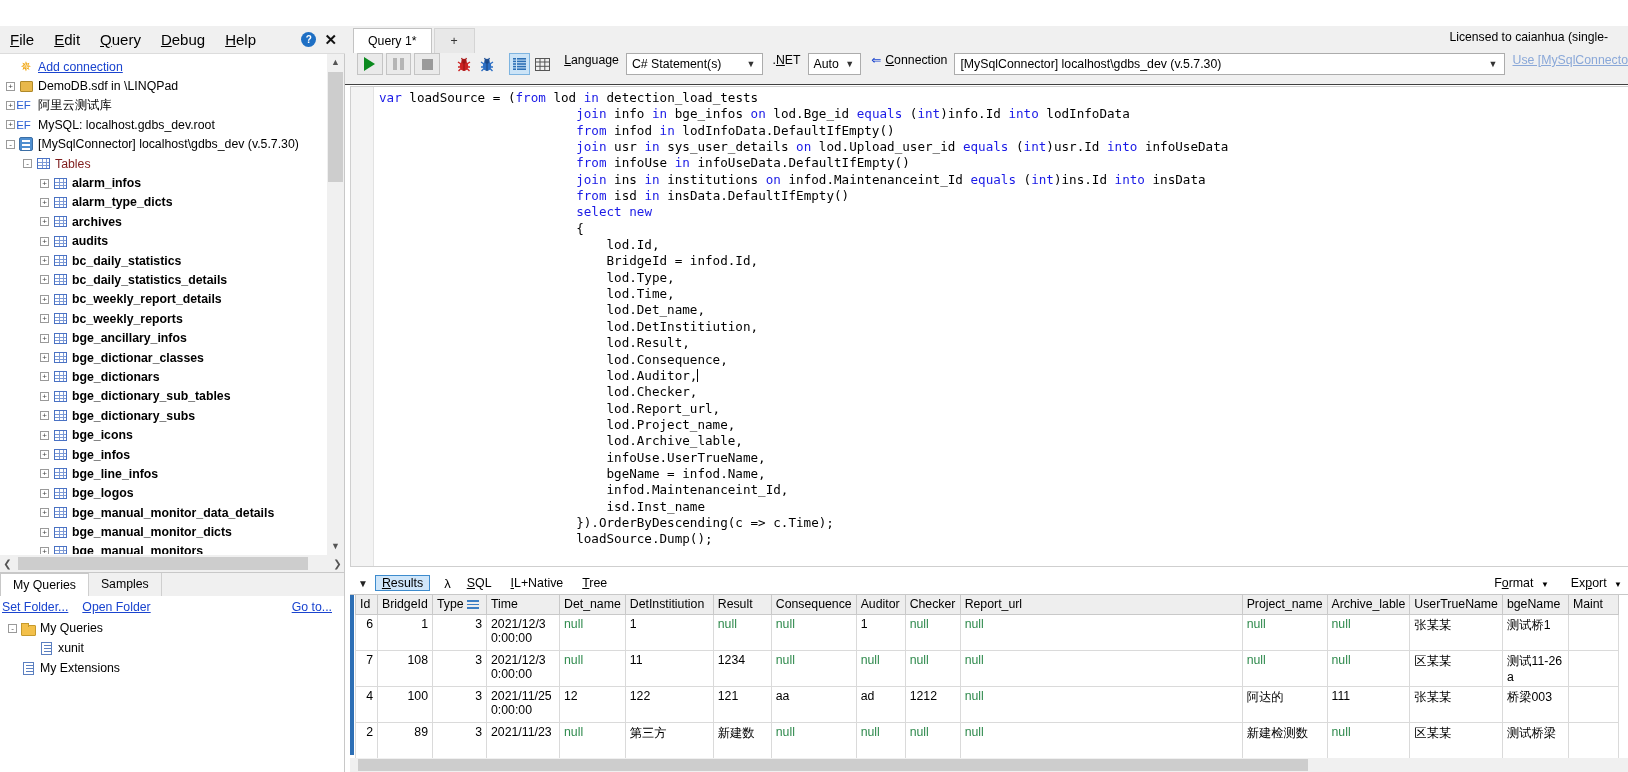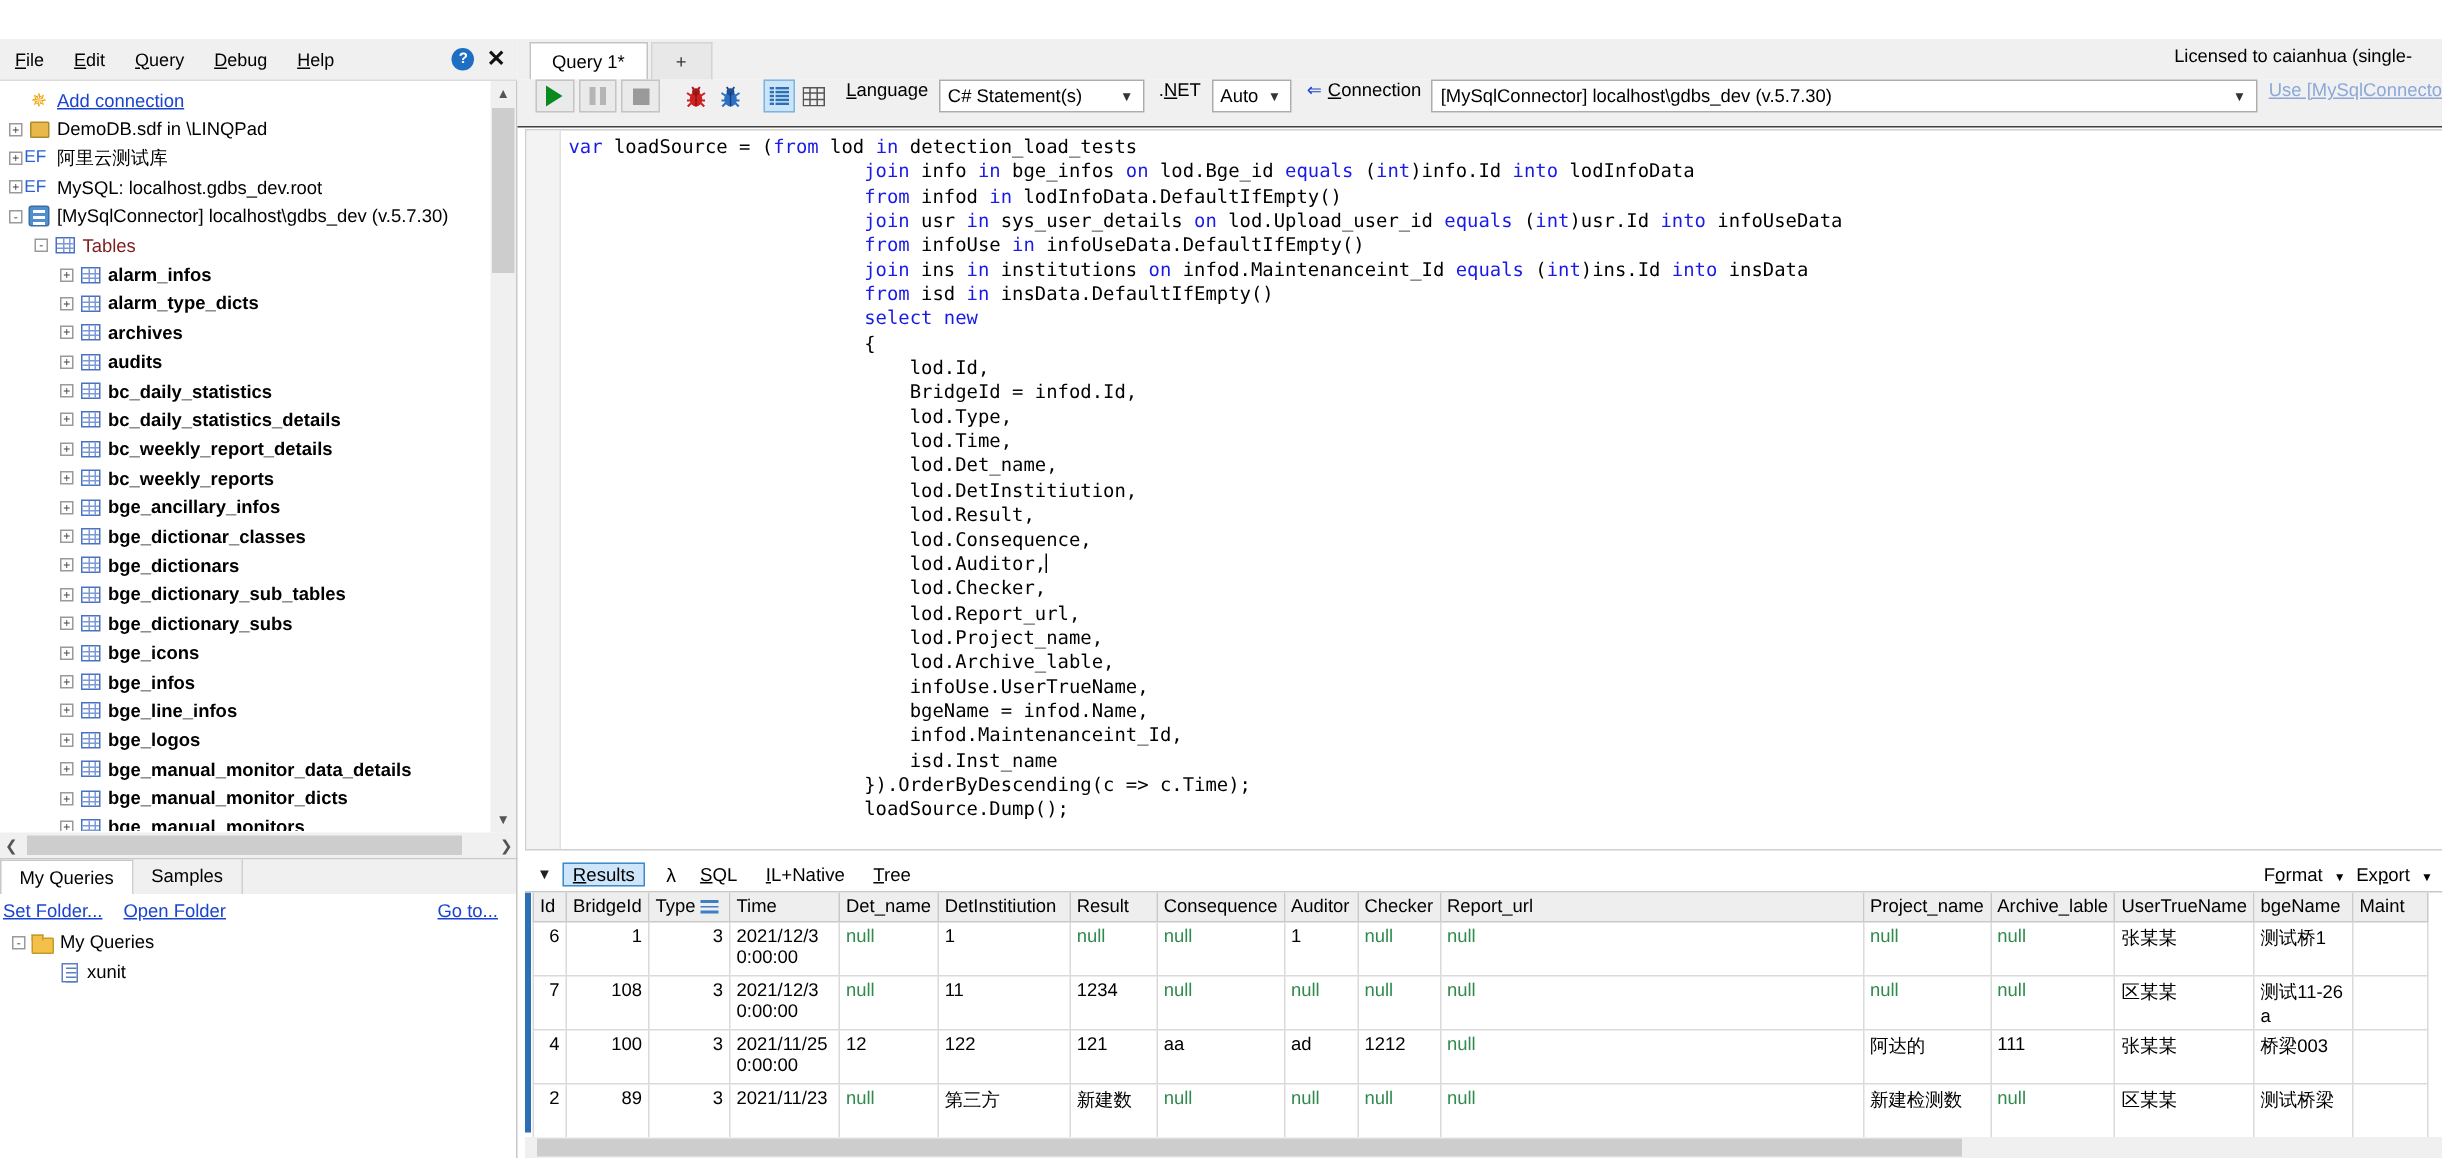--- a/index.html
+++ b/index.html
@@ -30,21 +30,21 @@
   }
 
   
   .menubar {
     position: absolute; left: 0; top: 26px; width: 345px; height: 28px;
     background: #f0f0f0;
     display: flex; align-items: center;
     border-bottom: 1px solid #dcdcdc;
   }
   .menu-item {
-    padding: 3px 10px; font-size: 12px; color: #000; cursor: default;
+    padding: 3px 10px; font-size: 15px; color: #000; cursor: default;
   }
   .menu-item u { text-decoration: underline; }
   .menu-right { margin-left: auto; display: flex; align-items: center; padding-right: 6px; gap: 6px;}
   .help-circle {
     width: 15px; height: 15px; border-radius: 50%;
     background: #1e6fc4; color: #fff; font-size: 10px;
     display: flex; align-items: center; justify-content: center;
     font-weight: bold;
   }
   .close-x { font-size: 15px; color: #111; font-weight: 600; line-height: 1; padding: 0 2px; }
@@ -204,21 +204,21 @@
   .res-tabs {
     position: absolute; left: 350px; top: 572px; width: 1278px; height: 22px;
     background: #fff; display:flex; align-items:center; font-size:12.4px;
   }
   .res-caret { margin: 0 7px 0 8px; font-size: 10px; color:#222; }
   .res-tab { padding: 1px 7px; margin-right: 5px; color:#000; }
   .res-tab u { text-decoration: underline; }
   .res-tab.active { background:#cfe6fa; border:1px solid #3d8bcd; padding: 0px 6px; }
   .res-lambda { font-size: 13px; padding: 0 9px; }
   .res-right { margin-left:auto; display:flex; align-items:center; padding-right: 6px; }
-  .res-right .dd { margin-left: 7px; font-size:12.4px; }
+  .res-right .dd { margin-left: 22px; font-size:12.4px; }
   .res-right .dd u { text-decoration: underline; }
   .res-right .dd .ar { font-size: 8px; margin-left: 4px; }
 
   
   .grid-wrap {
     position: absolute; left: 350px; top: 594px; width: 1278px; height: 178px;
     overflow: hidden; background: #fff; border-top:1px solid #c8c8c8;
   }
   .grid-accent {
     position:absolute; left:0; top:0; width:4px; height:160px; background:#2d6fb5;
@@ -549,20 +549,27 @@
             <span class="folder-ico"></span>
           </span>
           <span class="lbl">My Queries</span>
         </div>
         <div class="tnode" style="padding-left: 22px; height: 20px;">
           <span class="exp none"></span>
           <span class="ico">
             <span class="doc-ico"></span>
           </span>
           <span class="lbl">xunit</span>
+        </div>
+        <div class="tnode" style="padding-left: 4px; height: 20px;">
+          <span class="exp none"></span>
+          <span class="ico">
+            <span class="doc-ico"></span>
+          </span>
+          <span class="lbl">My Extensions</span>
         </div>
       </div>
   </div>
 
   <div class="qtabs">
     <div class="qtab">Query 1*</div>
     <div class="qtab plus">+</div>
     <div class="license">Licensed to caianhua (single-</div>
   </div>
 

